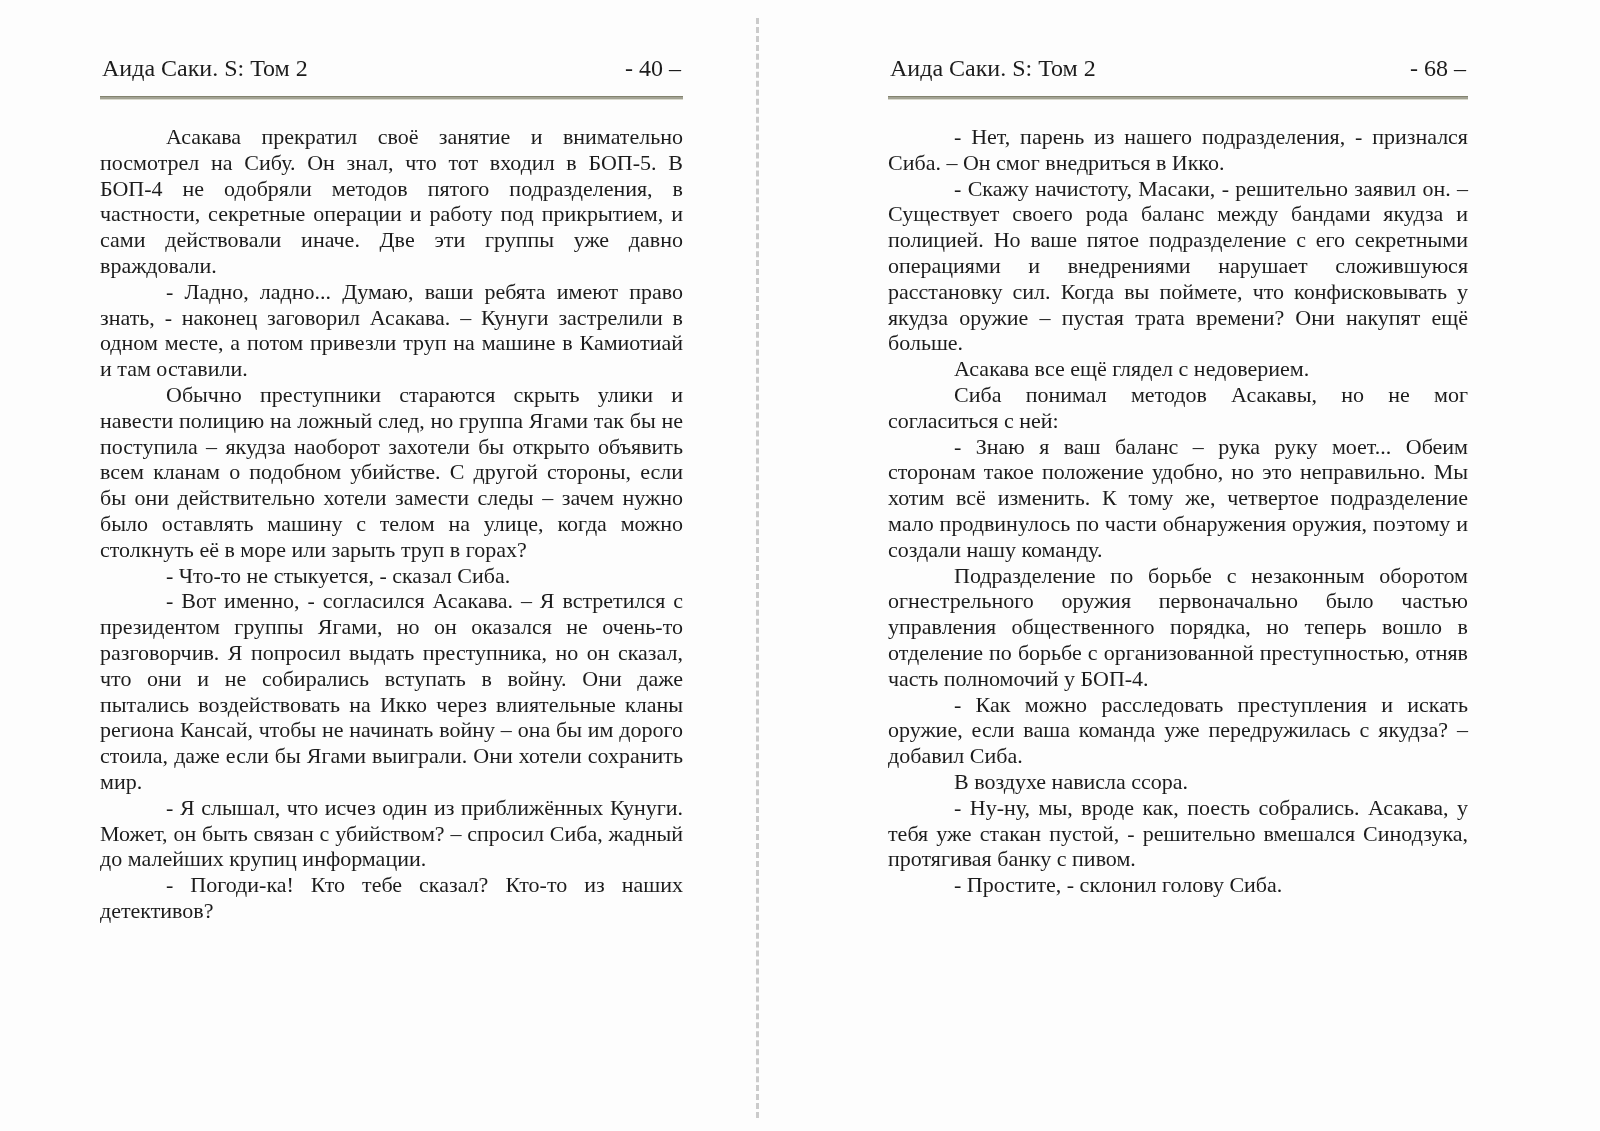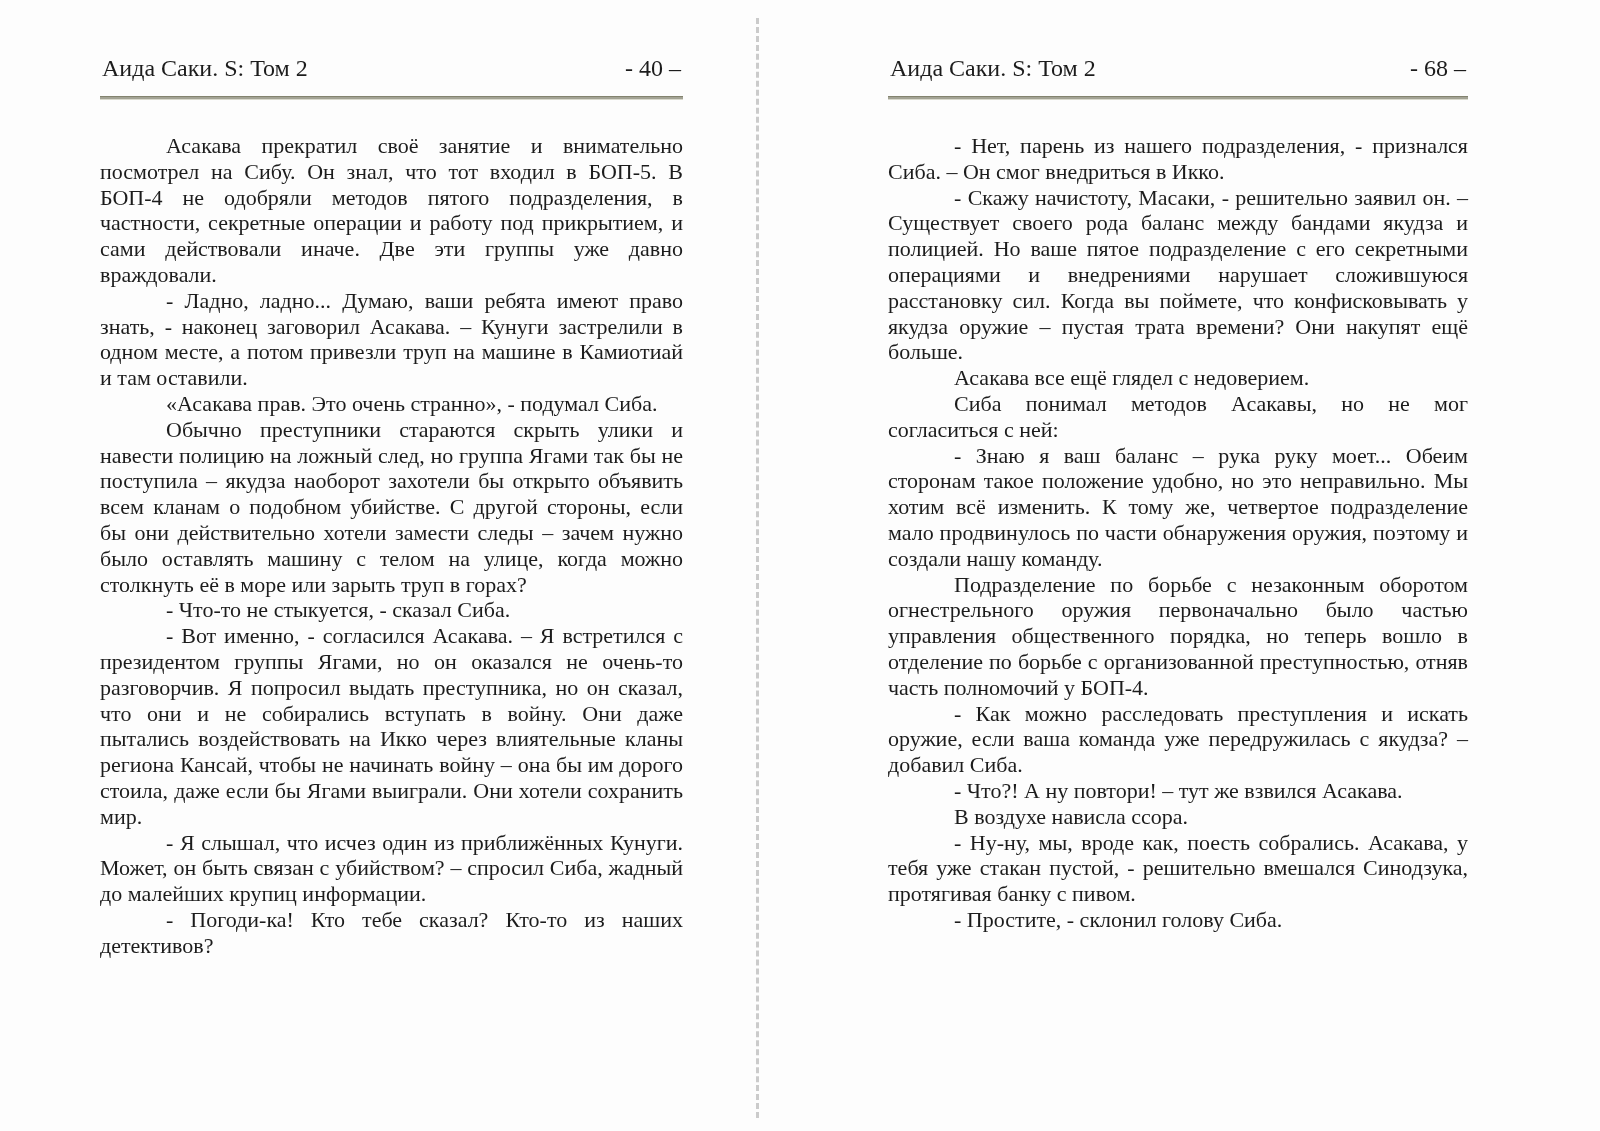--- a/index.html
+++ b/index.html
@@ -23,21 +23,21 @@
     font-size: 24px;
     padding: 0 2px;
   }
   .header-rule {
     margin-top: 14px;
     height: 4px;
     background: #a3a394;
     border-top: 1px solid #83836f;
     border-bottom: 1px solid #d9d9cd;
   }
-  .page-body { margin-top: 33px; }
+  .page-body { margin-top: 24px; }
 
   .para {
     font-size: 22px;
     line-height: 25.8px;
     text-align: justify;
     text-indent: 66px;
     color: #1c1c1c;
   }
 
   .center-divider {
@@ -56,21 +56,20 @@
 
   <section class="page page-left">
     <div class="page-header">
       <span>Аида Саки. S: Том 2</span>
       <span>- 40 –</span>
     </div>
     <div class="header-rule"></div>
     <div class="page-body">
         <p class="para">Асакава прекратил своё занятие и внимательно посмотрел на Сибу. Он знал, что тот входил в БОП-5. В БОП-4 не одобряли методов пятого подразделения, в частности, секретные операции и работу под прикрытием, и сами действовали иначе. Две эти группы уже давно враждовали.</p>
         <p class="para">- Ладно, ладно... Думаю, ваши ребята имеют право знать, - наконец заговорил Асакава. – Кунуги застрелили в одном месте, а потом привезли труп на машине в Камиотиай и там оставили.</p>
-        <p class="para">«Асакава прав. Это очень странно», - подумал Сиба.</p>
         <p class="para">Обычно преступники стараются скрыть улики и навести полицию на ложный след, но группа Ягами так бы не поступила – якудза наоборот захотели бы открыто объявить всем кланам о подобном убийстве. С другой стороны, если бы они действительно хотели замести следы – зачем нужно было оставлять машину с телом на улице, когда можно столкнуть её в море или зарыть труп в горах?</p>
         <p class="para">- Что-то не стыкуется, - сказал Сиба.</p>
         <p class="para">- Вот именно, - согласился Асакава. – Я встретился с президентом группы Ягами, но он оказался не очень-то разговорчив. Я попросил выдать преступника, но он сказал, что они и не собирались вступать в войну. Они даже пытались воздействовать на Икко через влиятельные кланы региона Кансай, чтобы не начинать войну – она бы им дорого стоила, даже если бы Ягами выиграли. Они хотели сохранить мир.</p>
         <p class="para">- Я слышал, что исчез один из приближённых Кунуги. Может, он быть связан с убийством? – спросил Сиба, жадный до малейших крупиц информации.</p>
         <p class="para">- Погоди-ка! Кто тебе сказал? Кто-то из наших детективов?</p>
       </div>
   </section>
 
   <div class="center-divider"></div>
 
@@ -81,20 +80,19 @@
     </div>
     <div class="header-rule"></div>
     <div class="page-body">
         <p class="para">- Нет, парень из нашего подразделения, - признался Сиба. – Он смог внедриться в Икко.</p>
         <p class="para">- Скажу начистоту, Масаки, - решительно заявил он. – Существует своего рода баланс между бандами якудза и полицией. Но ваше пятое подразделение с его секретными операциями и внедрениями нарушает сложившуюся расстановку сил. Когда вы поймете, что конфисковывать у якудза оружие – пустая трата времени? Они накупят ещё больше.</p>
         <p class="para">Асакава все ещё глядел с недоверием.</p>
         <p class="para">Сиба понимал методов Асакавы, но не мог согласиться с ней:</p>
         <p class="para">- Знаю я ваш баланс – рука руку моет... Обеим сторонам такое положение удобно, но это неправильно. Мы хотим всё изменить. К тому же, четвертое подразделение мало продвинулось по части обнаружения оружия, поэтому и создали нашу команду.</p>
         <p class="para">Подразделение по борьбе с незаконным оборотом огнестрельного оружия первоначально было частью управления общественного порядка, но теперь вошло в отделение по борьбе с организованной преступностью, отняв часть полномочий у БОП-4.</p>
         <p class="para">- Как можно расследовать преступления и искать оружие, если ваша команда уже передружилась с якудза? – добавил Сиба.</p>
-        <p class="para">- Что?! А ну повтори! – тут же взвился Асакава.</p>
         <p class="para">В воздухе нависла ссора.</p>
         <p class="para">- Ну-ну, мы, вроде как, поесть собрались. Асакава, у тебя уже стакан пустой, - решительно вмешался Синодзука, протягивая банку с пивом.</p>
         <p class="para">- Простите, - склонил голову Сиба.</p>
       </div>
   </section>
 
 </div>
 
 </body></html>

